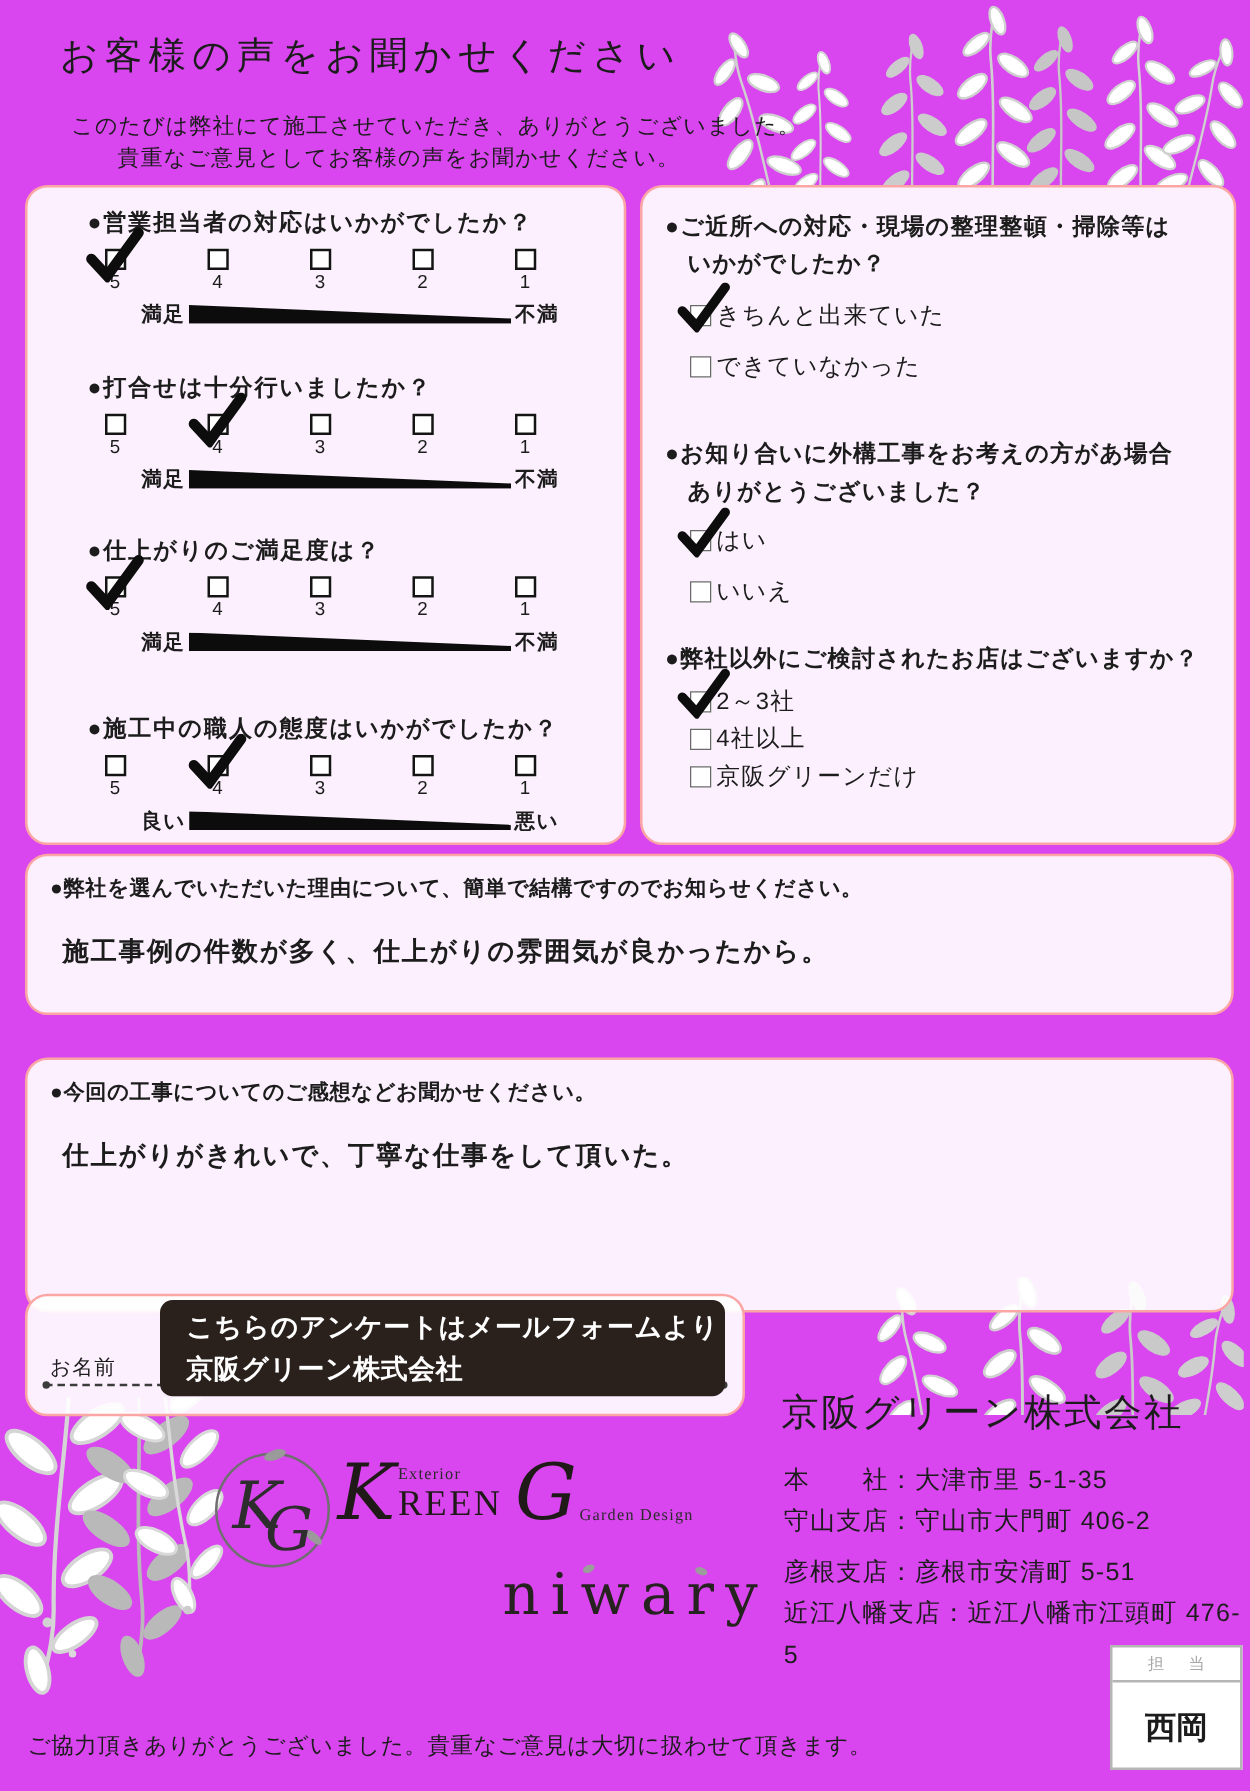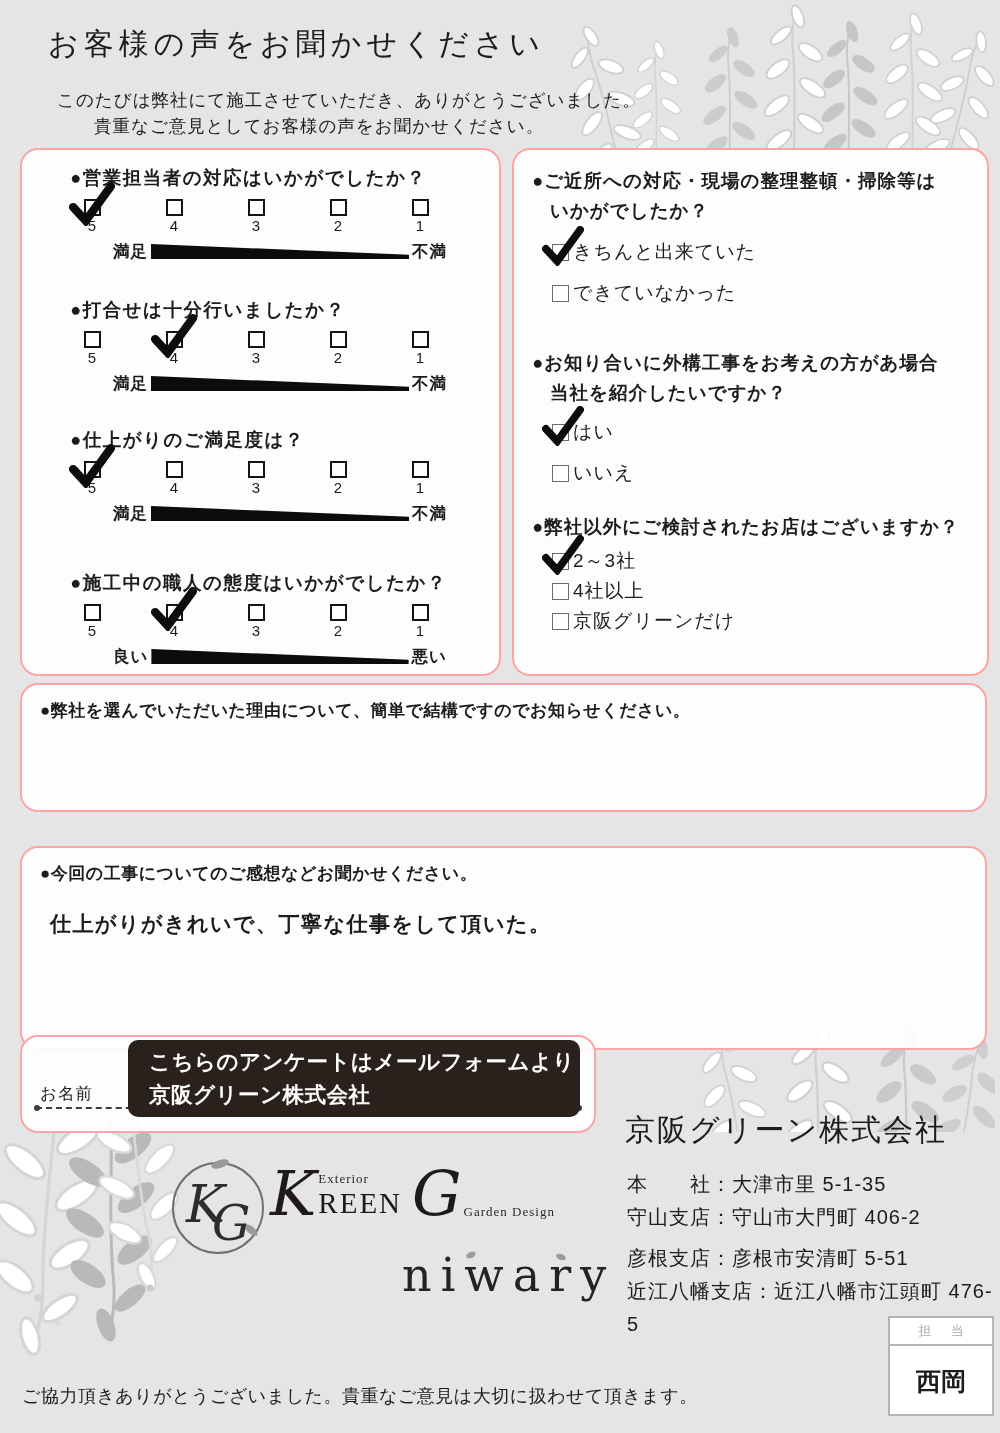--- a/index.html
+++ b/index.html
@@ -1,16 +1,16 @@
 <!DOCTYPE html>
 <html><head>
 <meta charset="utf-8">
 <style>
   html,body{margin:0;padding:0;background:#ffffff;}
-  .page{position:relative;width:1000px;height:1433px;background:#e5e5e5;overflow:hidden;
+  .page{position:relative;width:1000px;height:1433px;background:#d946ef;overflow:hidden;
         font-family:"Liberation Sans",sans-serif;color:#1c1c1c;}
   .abs{position:absolute;}
 
   
   .title{left:48px;top:24px;font-size:30px;letter-spacing:5px;font-weight:500;}
   .intro1{left:57px;top:88px;font-size:17.5px;letter-spacing:1px;}
   .intro2{left:46px;top:114px;font-size:17.5px;letter-spacing:1px;margin-left:48px;}
 
   
   .panel{position:absolute;border:2px solid #fca5a5;border-radius:18px;background:rgba(255,255,255,.92);}
@@ -311,21 +311,21 @@
       </div>
       <div class="opt" style="margin-top:17px">
 
         <span class="opt-cb"></span>
         <span class="opt-text">できていなかった</span>
       </div>
     </div>
 
     <div class="choice-block" style="top:198px">
       <div class="c-title">●お知り合いに外構工事をお考えの方があ場合</div>
-      <div class="c-title cont">当社を紹介したいですか？</div>
+      <div class="c-title cont">ありがとうございました？</div>
       <div class="opt" style="margin-top:12px">
         <svg class="opt-check" viewBox="0 0 46 42">
             <path d="M5 24 L17 37 L41 4"></path>
           </svg>
         <span class="opt-cb"></span>
         <span class="opt-text">はい</span>
       </div>
       <div class="opt" style="margin-top:17px">
 
         <span class="opt-cb"></span>
@@ -350,20 +350,21 @@
       <div class="opt" style="margin-top:6px">
 
         <span class="opt-cb"></span>
         <span class="opt-text">京阪グリーンだけ</span>
       </div>
     </div>
   </div>
 
   <div class="panel box-free1">
     <div class="free-q">●弊社を選んでいただいた理由について、簡単で結構ですのでお知らせください。</div>
+    <div class="free-a">施工事例の件数が多く、仕上がりの雰囲気が良かったから。</div>
   </div>
 
   <div class="panel box-free2">
     <div class="free-q">●今回の工事についてのご感想などお聞かせください。</div>
     <div class="free-a">仕上がりがきれいで、丁寧な仕事をして頂いた。</div>
   </div>
 
   <div class="panel box-name">
     <span class="name-label">お名前</span>
     <div class="dotline">

